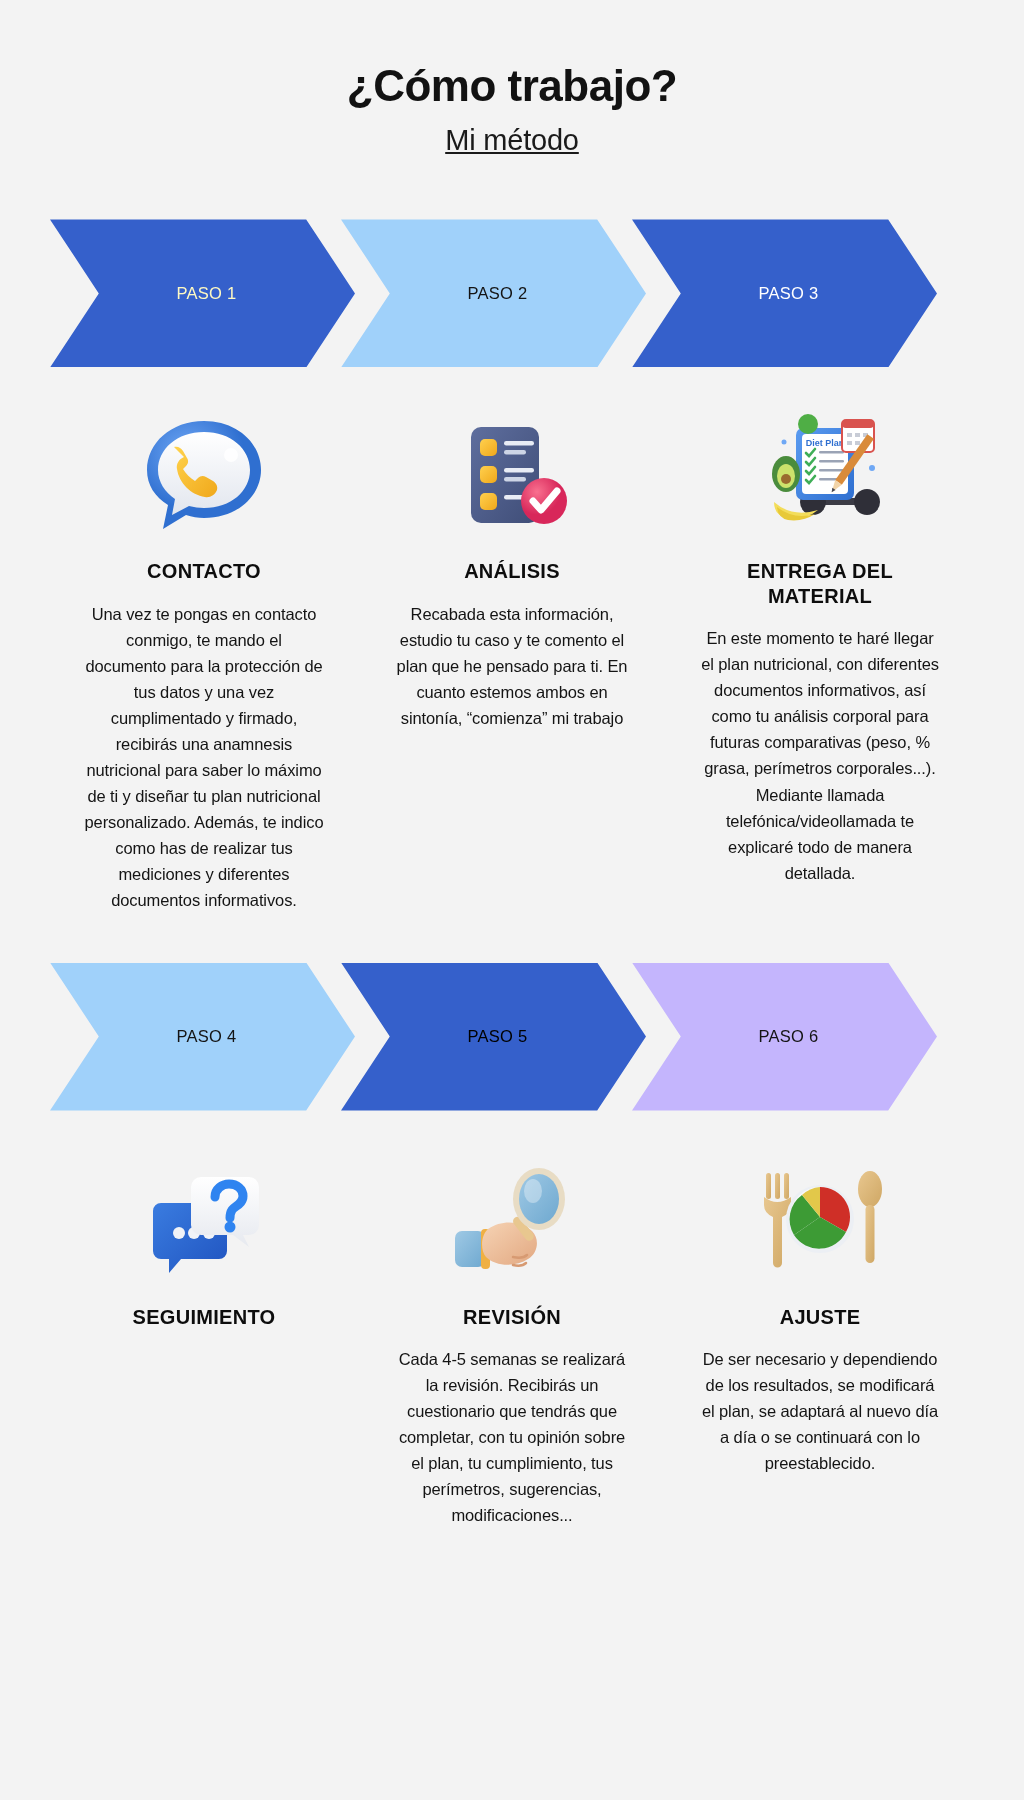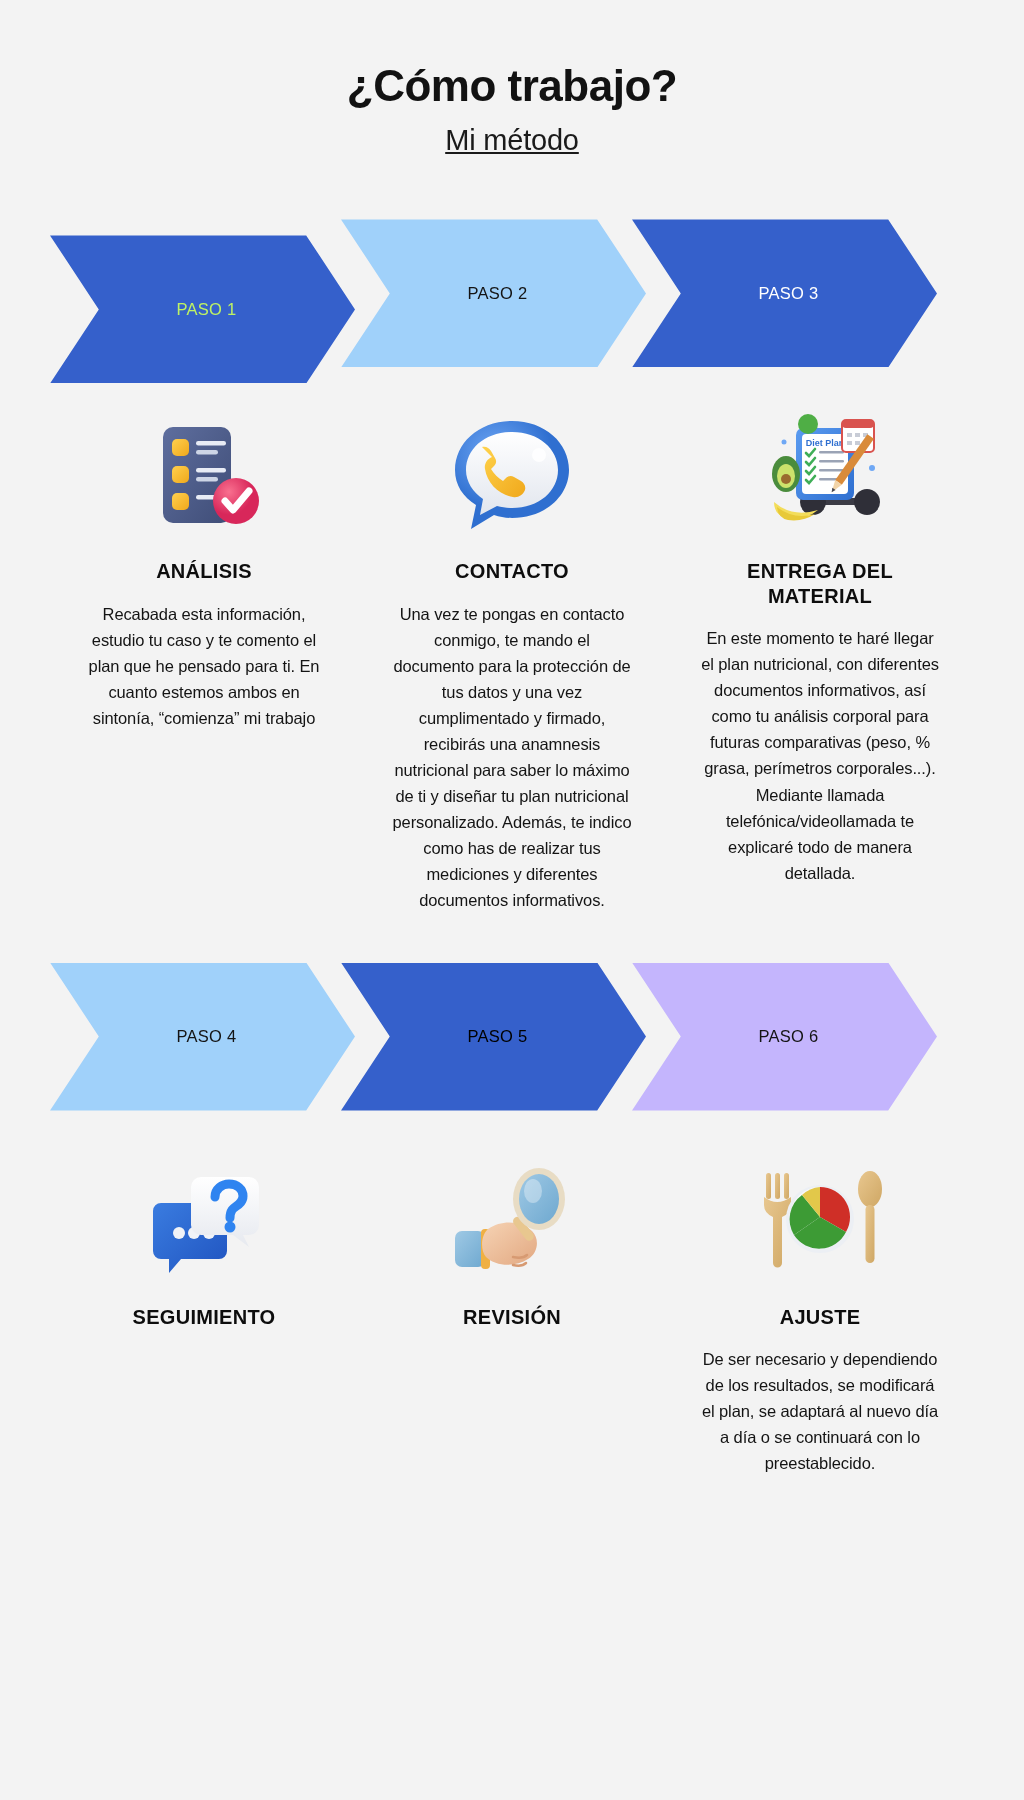--- a/index.html
+++ b/index.html
@@ -118,32 +118,59 @@
 <body>
 
 <div class="page">
 
   <div class="header">
     <div class="title">¿Cómo trabajo?</div>
     <div class="subtitle">Mi método</div>
   </div>
 
   <div class="band band-1">
-    <div class="chev chev-1" id="r1s0" style="background: rgb(53, 96, 203); color: #bef264; margin-top: 16px;">
+    <div class="chev chev-1" id="r1s0" style="background: rgb(53, 96, 203); color: #fef9c3;">
       <span class="lbl">PASO 1</span>
     </div>
     <div class="chev chev-2" id="r1s1" style="background: rgb(160, 209, 250); color: rgb(20, 20, 20);">
       <span class="lbl">PASO 2</span>
     </div>
     <div class="chev chev-3" id="r1s2" style="background: rgb(53, 96, 203); color: rgb(255, 255, 255);">
       <span class="lbl">PASO 3</span>
     </div>
   </div>
 
   <div class="cols row1-cols">
+
+    <div class="col">
+      <div class="icon-wrap">
+        <svg class="icn" width="130" height="130" viewBox="0 0 130 130">
+          <defs>
+            <radialGradient id="g1a" cx="35%" cy="30%">
+              <stop offset="0%" stop-color="#6fa8f5"></stop>
+                <stop offset="100%" stop-color="#2f6fd0"></stop>
+            </radialGradient>
+            <linearGradient id="g1b" x1="0" y1="0" x2="0" y2="1">
+              <stop offset="0%" stop-color="#ffffff"></stop>
+                <stop offset="100%" stop-color="#e2e6ee"></stop>
+            </linearGradient>
+            <linearGradient id="g1c" x1="0" y1="0" x2="1" y2="1">
+              <stop offset="0%" stop-color="#ffd34d"></stop>
+                <stop offset="100%" stop-color="#f0a81b"></stop>
+            </linearGradient>
+          </defs>
+          <path d="M65 10 C32 10 8 32 8 59 C8 74 16 86 29 94 L24 118 L47 104 C53 106 59 107 65 107 C98 107 122 85 122 59 C122 32 98 10 65 10 Z" fill="url(#g1a)"></path>
+          <path d="M65 21 C38 21 19 38 19 59 C19 71 26 81 36 88 L33 104 L50 95 C55 96 60 97 65 97 C92 97 111 80 111 59 C111 38 92 21 65 21 Z" fill="url(#g1b)"></path>
+          <path d="M45 46 c-5 2 -8 7 -7 12 c2 14 14 26 28 28 c5 1 10 -2 12 -7 c1 -4 -1 -7 -4 -9 l-7 -4 c-3 -2 -6 -1 -8 1 l-3 3 c-5 -3 -9 -7 -12 -12 l3 -3 c2 -2 3 -5 1 -8 l-4 -7 c-2 -3 -5 -5 -9 -4 Z" fill="url(#g1c)"></path>
+          <circle cx="92" cy="44" r="7" fill="#ffffff" opacity="0.85"></circle>
+        </svg>
+      </div>
+      <div class="col-heading">CONTACTO</div>
+      <div class="col-body">Una vez te pongas en contacto conmigo, te mando el documento para la protección de tus datos y una vez cumplimentado y firmado, recibirás una anamnesis nutricional para saber lo máximo de ti y diseñar tu plan nutricional personalizado. Además, te indico como has de realizar tus mediciones y diferentes documentos informativos.</div>
+    </div>
 
     <div class="col">
       <div class="icon-wrap">
         <svg class="icn" width="130" height="130" viewBox="0 0 130 130">
           <defs>
             <linearGradient id="g2a" x1="0" y1="0" x2="1" y2="1">
               <stop offset="0%" stop-color="#5e6e9e"></stop>
                 <stop offset="100%" stop-color="#3f4d77"></stop>
             </linearGradient>
             <linearGradient id="g2b" x1="0" y1="0" x2="1" y2="1">
@@ -167,47 +194,20 @@
           <circle cx="97" cy="90" r="23" fill="url(#g2c)"></circle>
           <path d="M86 90 l8 9 l16 -19" stroke="#ffffff" stroke-width="7" fill="none" stroke-linecap="round" stroke-linejoin="round"></path>
         </svg>
       </div>
       <div class="col-heading">ANÁLISIS</div>
       <div class="col-body">Recabada esta información, estudio tu caso y te comento el plan que he pensado para ti. En cuanto estemos ambos en sintonía, “comienza” mi trabajo</div>
     </div>
 
     <div class="col">
       <div class="icon-wrap">
-        <svg class="icn" width="130" height="130" viewBox="0 0 130 130">
-          <defs>
-            <radialGradient id="g1a" cx="35%" cy="30%">
-              <stop offset="0%" stop-color="#6fa8f5"></stop>
-                <stop offset="100%" stop-color="#2f6fd0"></stop>
-            </radialGradient>
-            <linearGradient id="g1b" x1="0" y1="0" x2="0" y2="1">
-              <stop offset="0%" stop-color="#ffffff"></stop>
-                <stop offset="100%" stop-color="#e2e6ee"></stop>
-            </linearGradient>
-            <linearGradient id="g1c" x1="0" y1="0" x2="1" y2="1">
-              <stop offset="0%" stop-color="#ffd34d"></stop>
-                <stop offset="100%" stop-color="#f0a81b"></stop>
-            </linearGradient>
-          </defs>
-          <path d="M65 10 C32 10 8 32 8 59 C8 74 16 86 29 94 L24 118 L47 104 C53 106 59 107 65 107 C98 107 122 85 122 59 C122 32 98 10 65 10 Z" fill="url(#g1a)"></path>
-          <path d="M65 21 C38 21 19 38 19 59 C19 71 26 81 36 88 L33 104 L50 95 C55 96 60 97 65 97 C92 97 111 80 111 59 C111 38 92 21 65 21 Z" fill="url(#g1b)"></path>
-          <path d="M45 46 c-5 2 -8 7 -7 12 c2 14 14 26 28 28 c5 1 10 -2 12 -7 c1 -4 -1 -7 -4 -9 l-7 -4 c-3 -2 -6 -1 -8 1 l-3 3 c-5 -3 -9 -7 -12 -12 l3 -3 c2 -2 3 -5 1 -8 l-4 -7 c-2 -3 -5 -5 -9 -4 Z" fill="url(#g1c)"></path>
-          <circle cx="92" cy="44" r="7" fill="#ffffff" opacity="0.85"></circle>
-        </svg>
-      </div>
-      <div class="col-heading">CONTACTO</div>
-      <div class="col-body">Una vez te pongas en contacto conmigo, te mando el documento para la protección de tus datos y una vez cumplimentado y firmado, recibirás una anamnesis nutricional para saber lo máximo de ti y diseñar tu plan nutricional personalizado. Además, te indico como has de realizar tus mediciones y diferentes documentos informativos.</div>
-    </div>
-
-    <div class="col">
-      <div class="icon-wrap">
         <svg class="icn" width="140" height="140" viewBox="0 0 140 140">
           <defs>
             <linearGradient id="g3a" x1="0" y1="0" x2="1" y2="1">
               <stop offset="0%" stop-color="#5a9bf0"></stop>
                 <stop offset="100%" stop-color="#2f6fd0"></stop>
             </linearGradient>
             <linearGradient id="g3b" x1="0" y1="0" x2="1" y2="1">
               <stop offset="0%" stop-color="#f6e7a0"></stop>
                 <stop offset="100%" stop-color="#e8c84a"></stop>
             </linearGradient>
@@ -332,20 +332,21 @@
           <path d="M66 108 q9 2 13 -2" stroke="#d79a72" stroke-width="2.5" fill="none" stroke-linecap="round"></path>
 
           <rect x="72" y="58" width="9" height="28" rx="4.5" transform="rotate(-38 76 72)" fill="#e8c78f"></rect>
 
           <ellipse cx="92" cy="42" rx="26" ry="31" fill="#e8dcc4"></ellipse>
           <ellipse cx="92" cy="42" rx="20" ry="25" fill="url(#g5b)"></ellipse>
           <ellipse cx="86" cy="34" rx="9" ry="12" fill="#ffffff" opacity="0.35"></ellipse>
         </svg>
       </div>
       <div class="col-heading">REVISIÓN</div>
+      <div class="col-body">Cada 4-5 semanas se realizará la revisión. Recibirás un cuestionario que tendrás que completar, con tu opinión sobre el plan, tu cumplimiento, tus perímetros, sugerencias, modificaciones...</div>
     </div>
 
     <div class="col">
       <div class="icon-wrap">
         <svg class="icn" width="140" height="130" viewBox="0 0 140 130">
           <defs>
             <linearGradient id="g6a" x1="0" y1="0" x2="1" y2="1">
               <stop offset="0%" stop-color="#e8c78f"></stop>
                 <stop offset="100%" stop-color="#cfa764"></stop>
             </linearGradient>

